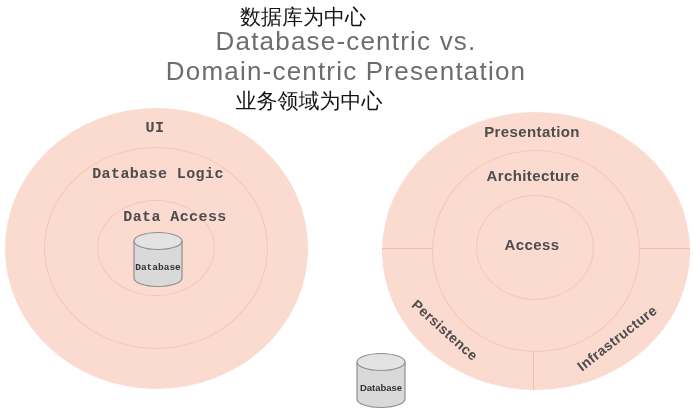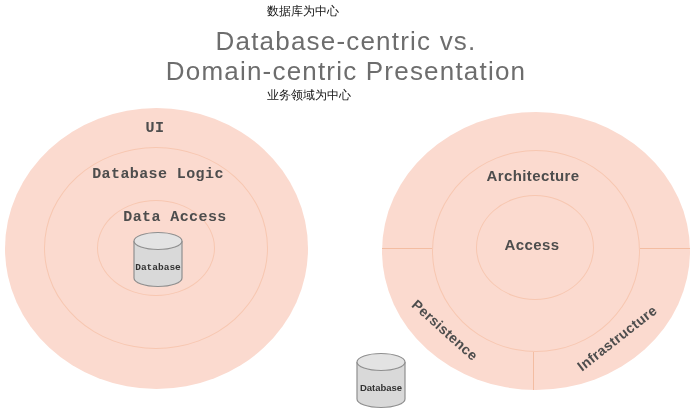--- a/index.html
+++ b/index.html
@@ -7,21 +7,21 @@
   body {
     width:693px; height:410px;
     font-family:"Liberation Sans", sans-serif;
     position:relative; overflow:hidden;
   }
   .page { position:absolute; inset:0; width:693px; height:410px; }
 
   
   .zh {
     position:absolute; transform:translateX(-50%);
-    font-size:12px; font-weight:500; color:#141414; white-space:nowrap;
+    font-size:21px; font-weight:500; color:#141414; white-space:nowrap;
   }
   .zh-top { left:303px; top:3px; }
   .zh-bottom { left:309px; top:87px;font-family:Liberation Mono, monospace; }
   .title {
     position:absolute; left:346px; top:26px; transform:translateX(-50%);
     text-align:center; font-size:26px; line-height:30px; font-weight:400;
     color:#6d6d6d; letter-spacing:1.2px; white-space:nowrap;
   }
   .title .tl { display:block; }
 
@@ -81,20 +81,21 @@
 
   <div class="diagram right">
     <div class="ell outer"></div>
     <div class="ell ring middle"></div>
     <div class="ell ring inner"></div>
 
     <div class="divider h" style="left:0;"></div>
     <div class="divider h" style="left:258px;"></div>
     <div class="divider v"></div>
 
+    <div class="lbl" style="left:150px; top:19px;">Presentation</div>
     <div class="lbl" style="left:151px; top:63px;">Architecture</div>
     <div class="lbl" style="left:150px; top:132px;">Access</div>
 
     <div class="lbl rot" style="left:63px;  top:218px; transform:translate(-50%,-50%) rotate(42deg);">Persistence</div>
     <div class="lbl rot" style="left:235px; top:226px; transform:translate(-50%,-50%) rotate(-38deg);">Infrastructure</div>
   </div>
 
   <svg class="cyl" style="left:355px; top:352px;" width="52" height="58" viewBox="0 0 52 58">
     <path d="M2,10 L2,47 A24,8.5 0 0 0 50,47 L50,10" fill="#d9d9d9" stroke="#8f8f8f" stroke-width="1.2"></path>
     <ellipse cx="26" cy="10" rx="24" ry="8.5" fill="#e3e3e3" stroke="#8f8f8f" stroke-width="1.2"></ellipse>

